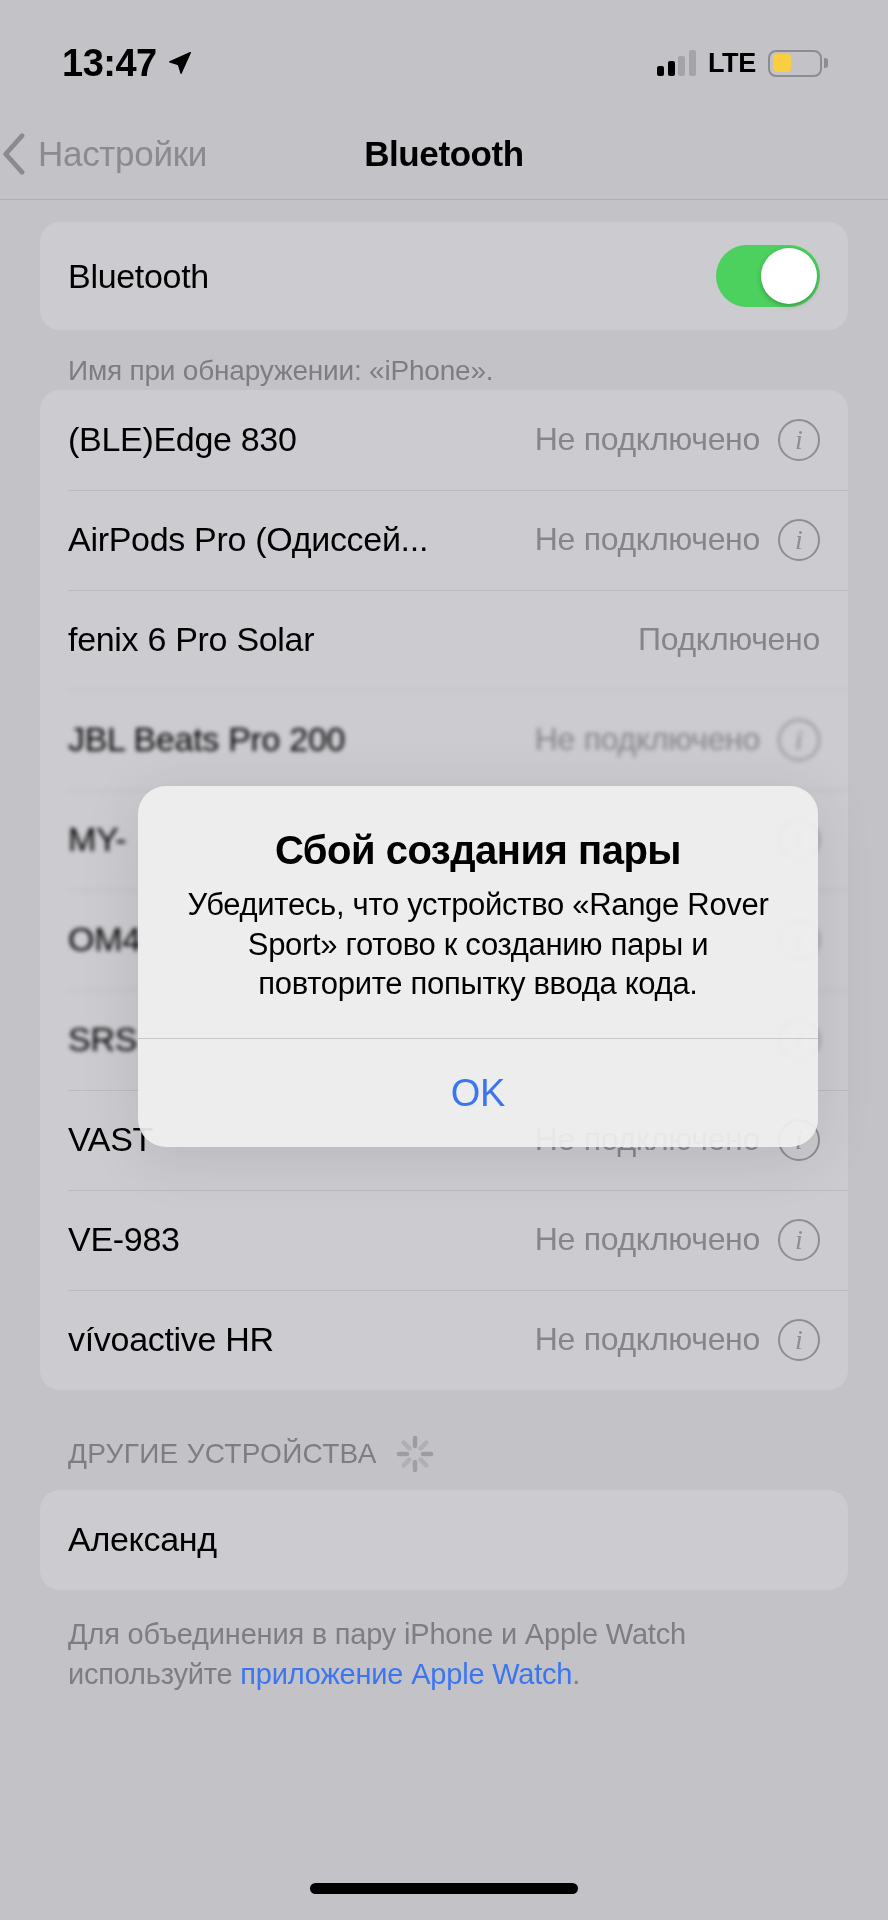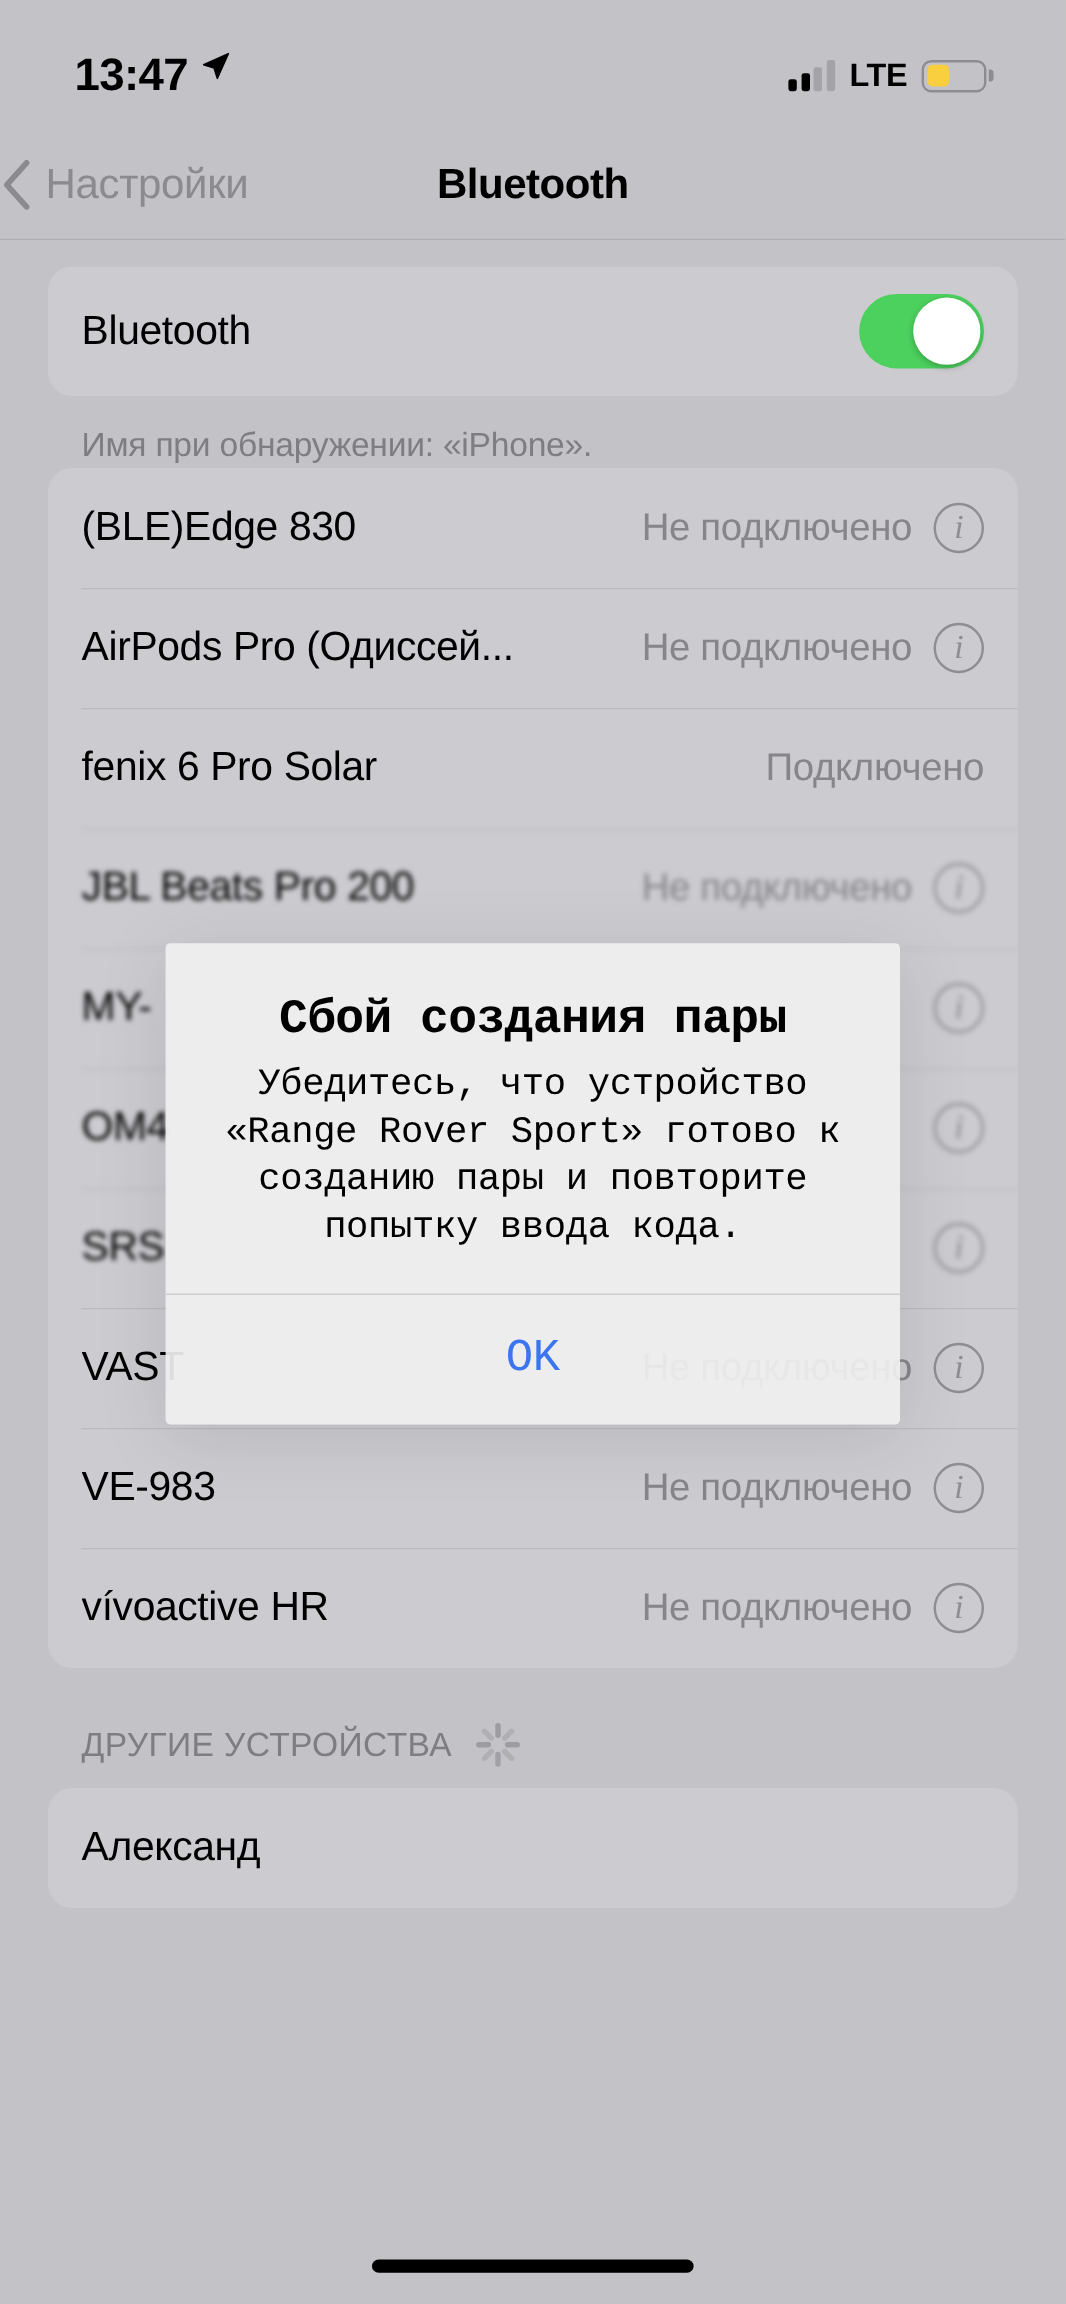--- a/index.html
+++ b/index.html
@@ -14,21 +14,21 @@
 
   
   .statusbar {
     height: 108px;
     display: flex;
     align-items: center;
     justify-content: space-between;
     padding: 0 60px 0 62px;
     padding-top: 18px;
   }
-  .sb-left { display:flex; gap:10px; }
+  .sb-left { display:flex; align-items:center; gap:10px; }
   .sb-time {
     font-size: 38px;
     font-weight: 600;
     color: #000;
     letter-spacing: -0.5px;
   }
   .loc-arrow { width: 26px; height: 26px; display:block; }
   .sb-right { display:flex; align-items:center; gap:12px; }
   .signal { display:flex; align-items:flex-end; gap:3.5px; height:26px; }
   .signal i { width:7px; border-radius:2px; display:block; }
@@ -194,27 +194,26 @@
   .alert-layer {
     position: absolute;
     left:0; top:0; right:0; bottom:0;
     z-index: 50;
     pointer-events: none;
   }
   .alert {
     position:absolute;
     left: 138px;
     top: 786px;
-    width: 612px;
+    width: 680px;
     background: rgba(240,240,240,0.92);
-    border-radius: 4px;
+    border-radius: 28px;
     overflow: hidden;
     pointer-events: auto;
     box-shadow: 0 10px 60px rgba(0,0,0,0.10);
-    font-family: Liberation Mono, monospace;
   }
   .alert-body {
     padding: 42px 34px 34px 34px;
     text-align:center;
   }
   .alert-title {
     font-size: 40px;
     font-weight: 700;
     color: #000;
     letter-spacing: -0.5px;
@@ -406,20 +405,23 @@
     </svg>
   </div>
 
   <div class="card" id="other-devices-list">
       <div class="row">
         <span class="row-label">Александ</span>
         <div class="row-right"></div>
       </div>
     </div>
 
+  <div class="footer-note">
+    <span>Для объединения в пару iPhone и Apple Watch используйте </span><span class="footer-link">приложение Apple Watch</span><span>.</span>
+  </div>
 </div>
 
 <div class="alert-layer">
   <div class="alert">
     <div class="alert-body">
       <div class="alert-title">Сбой создания пары</div>
       <div class="alert-msg">Убедитесь, что устройство «Range Rover Sport» готово к созданию пары и повторите попытку ввода кода.</div>
     </div>
     <div class="alert-divider"></div>
     <div class="alert-btn">OK</div>

